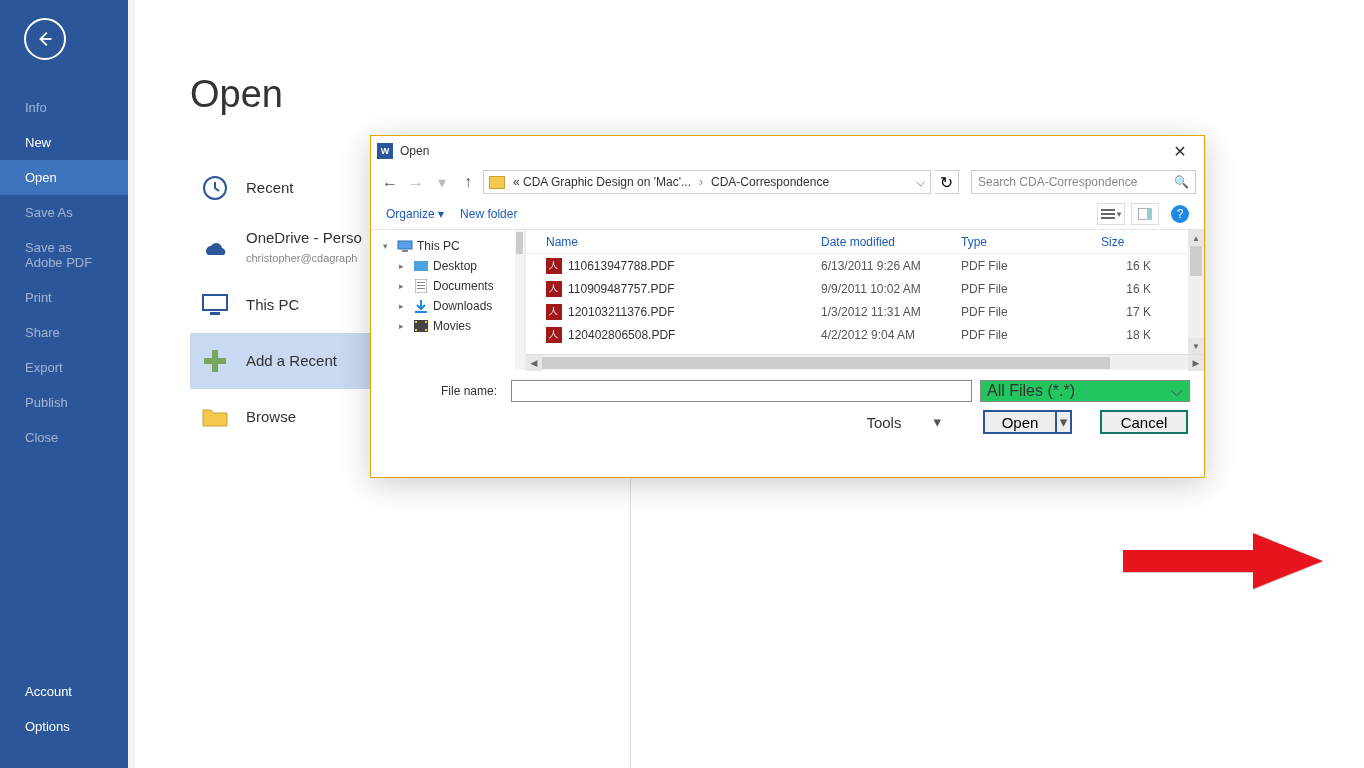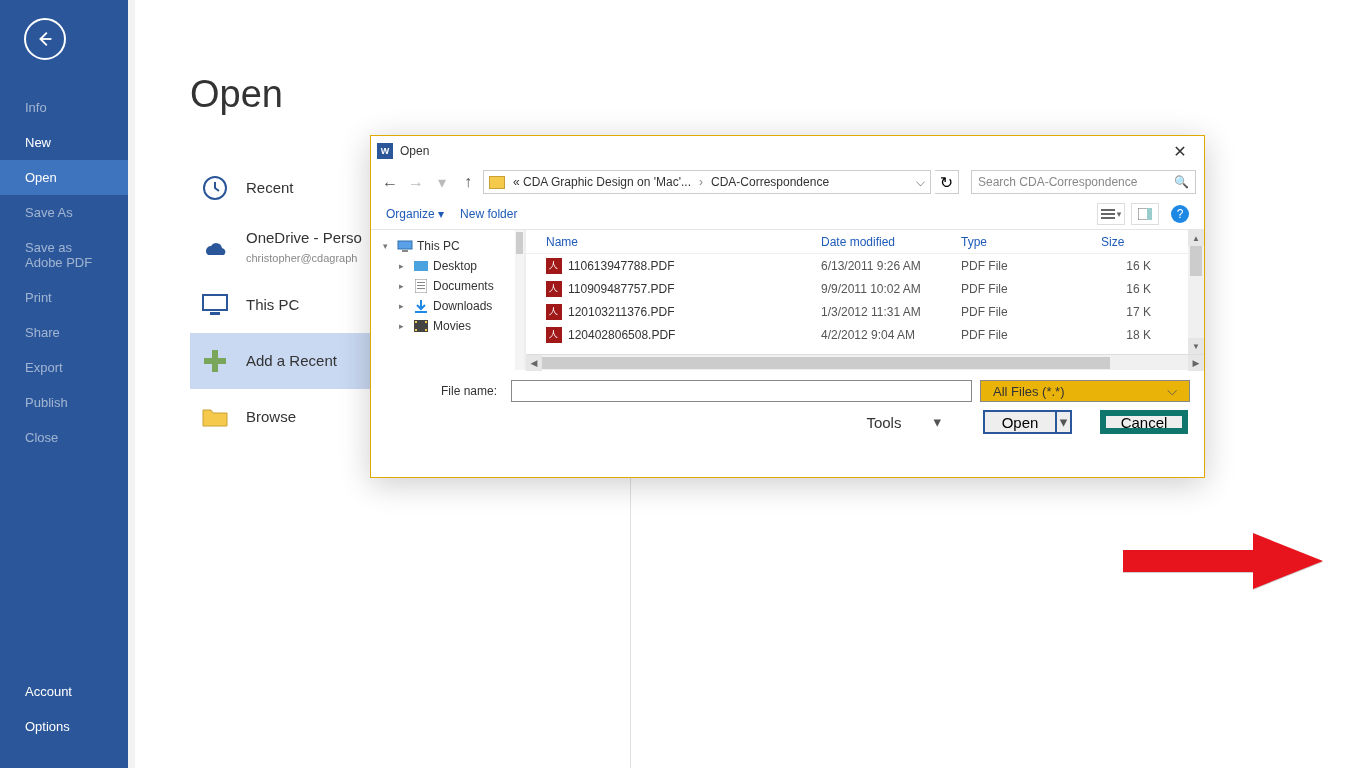--- a/index.html
+++ b/index.html
@@ -86,27 +86,27 @@
 .hscroll .track { position:absolute; left:16px; right:16px; top:2px; height:12px; }
 .hscroll .thumb { position:absolute; left:0; width:88%; top:0; height:100%; background:#ccc; }
 .list .vscroll { position:absolute; right:0; top:0; width:16px; bottom:16px; background:#f0f0f0; }
 .list .vscroll .vth { position:absolute; top:16px; left:2px; width:12px; height:30px; background:#ccc; }
 .list .vscroll .up,.list .vscroll .dn { position:absolute; left:0; width:16px; height:16px; background:#e6e6e6; display:flex; align-items:center; justify-content:center; font-size:8px; color:#666; }
 .list .vscroll .up { top:0; } .list .vscroll .dn { bottom:0; }
 
 .fname-row { display:flex; align-items:center; padding:10px 14px 4px 12px; font-size:12px; gap:8px; position:relative; }
 .fname-row .lbl { width:120px; text-align:right; color:#333; padding-right:6px; }
 .fname-input { flex:1; height:22px; border:1px solid #888; padding:0 4px; }
-.filter-dd { width:210px; height:22px; border:1px solid #888; background:#eab308; display:flex; align-items:center; padding:0 12px; font-size:13px; color:#333; position:relative; cursor:pointer; }
+.filter-dd { width:210px; height:22px; border:1px solid #888; background:#22c55e; display:flex; align-items:center; padding:0 6px; font-size:16px; color:#333; position:relative; cursor:pointer; }
 .filter-dd .dd { margin-left:auto; color:#555; }
 
 .btn-row { display:flex; justify-content:flex-end; align-items:center; gap:28px; padding:4px 16px 12px; font-size:15px; }
 .btn-row .tools { color:#333; margin-right:4px; cursor:pointer; }
 .btn-row .dd { color:#555; margin-right:14px; }
-.btn { min-width:88px; height:24px; border:6px solid #0f766e; background:#eee; display:flex; align-items:center; justify-content:center; padding:0 10px; cursor:pointer; }
+.btn { min-width:88px; height:24px; border:2px solid #0f766e; background:#eee; display:flex; align-items:center; justify-content:center; padding:0 10px; cursor:pointer; }
 .open-split { display:flex; }
 .open-split .btn { min-width:72px; border:2px solid #2b579a; border-right:none; }
 .open-split .splitdd { width:17px; height:24px; border:2px solid #2b579a; background:#eee; display:flex; align-items:center; justify-content:center; color:#555; cursor:pointer; }
 
 
 .arrow { position:absolute; z-index:50; }
 .arrow svg { filter:drop-shadow(0 1px 0 rgba(0,0,0,0.2)); }
 
 </style>
 </head>

